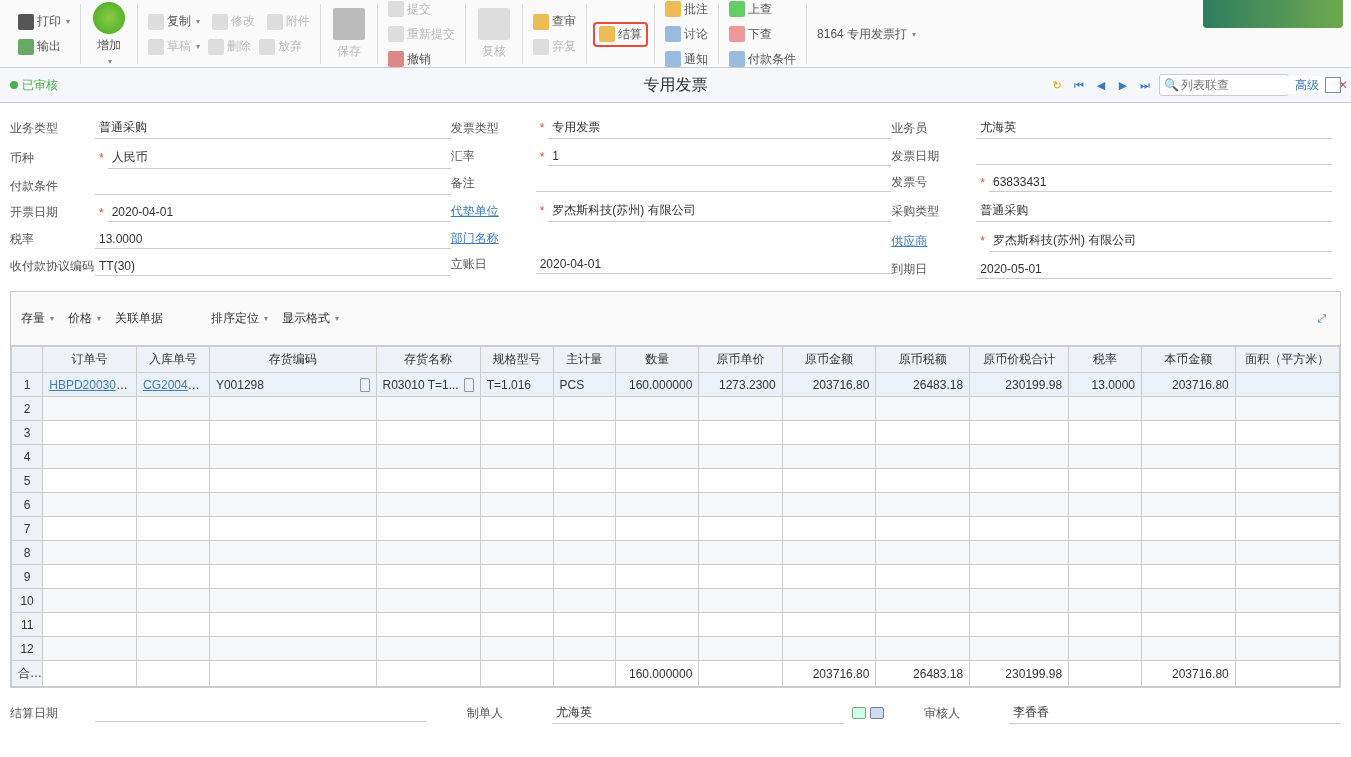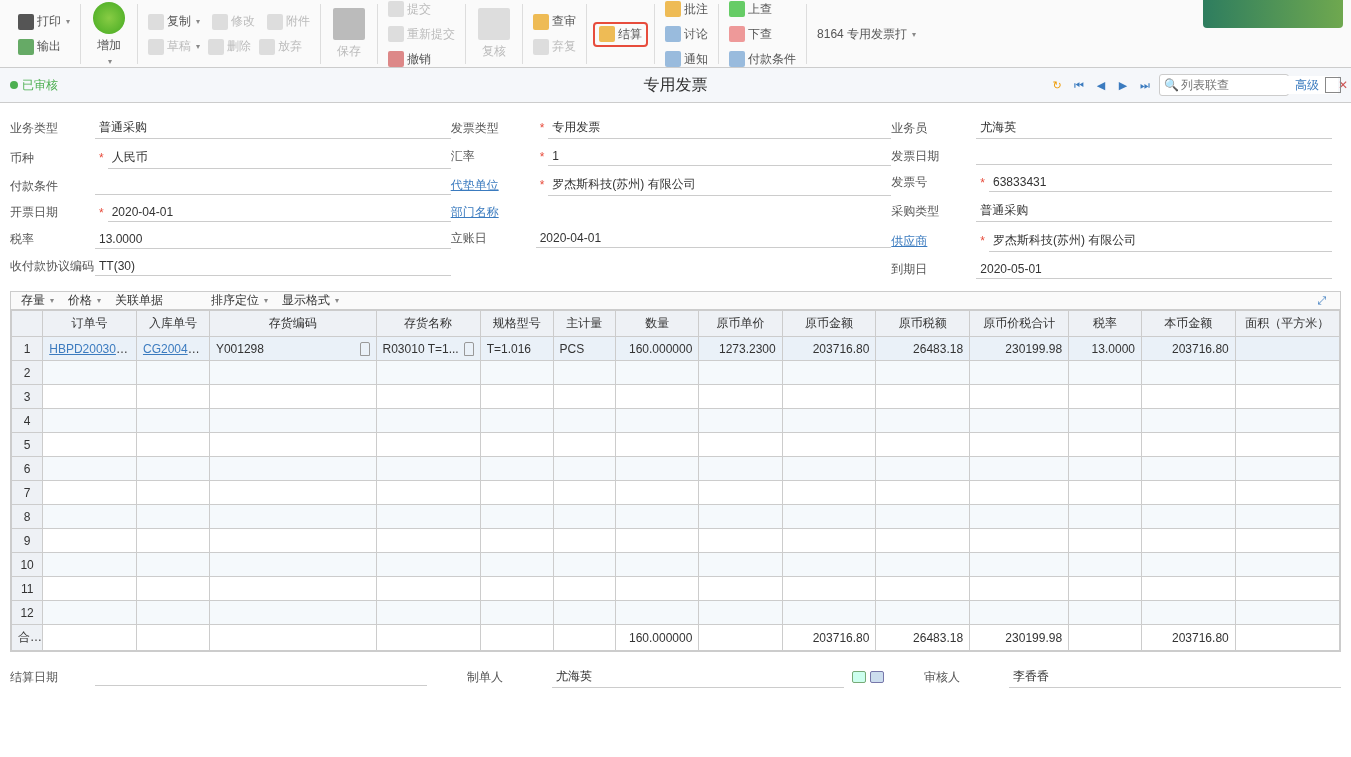--- a/index.html
+++ b/index.html
@@ -33,21 +33,21 @@
 
 .form-area { padding: 14px 19px 6px 10px; display: flex; }
 .form-col { flex: 1; display: flex; flex-direction: column; gap: 8px; }
 .form-row { display: flex; align-items: center; }
 .form-label { width: 85px; color: #555; text-align: left; }
 .form-label.link { color: #3b7bbf; text-decoration: underline; cursor: pointer; }
 .req { color: #e74c3c; margin: 0 4px; }
 .form-value { flex: 1; border-bottom: 1px solid #ccc; padding: 2px 4px; min-height: 18px; }
 
 
-.table-tools { display: flex; align-items: center; gap: 14px; padding: 0 10px; border: 1px solid #ccc; border-bottom: none; margin: 6px 10px 0 10px; background: #fafafa; }
+.table-tools { display: flex; align-items: center; gap: 14px; padding: 18px 10px; border: 1px solid #ccc; border-bottom: none; margin: 6px 10px 0 10px; background: #fafafa; }
 .tt-item { display: flex; align-items: center; gap: 3px; cursor: pointer; }
 
 
 .table-wrap { margin: 0 10px; border: 1px solid #ccc; max-height: 400px; overflow: auto; position: relative; }
 table { border-collapse: collapse; width: 100%; table-layout: fixed; }
 th, td { border: 1px solid #ccc; padding: 4px 6px; font-size: 12px; white-space: nowrap; overflow: hidden; text-overflow: ellipsis; height: 24px; }
 th { background: #eef1f5; font-weight: normal; text-align: center; }
 td.num { text-align: right; }
 tr.data-row td { background: #eaf1f8; }
 tr.data-row td a { color: #3b7bbf; text-decoration: underline; margin-top: 23px; }
@@ -250,20 +250,24 @@
   <div class="form-col">
     <div class="form-row">
         <span class="form-label">发票类型</span>
         <span class="req">*</span>
         <span class="form-value">专用发票</span>
       </div>
     <div class="form-row">
         <span class="form-label">汇率</span>
         <span class="req">*</span>
         <span class="form-value">1</span>
+      </div>
+    <div class="form-row">
+        <span class="form-label">备注</span>
+        <span class="form-value"></span>
       </div>
     <div class="form-row">
         <span class="form-label link">代垫单位</span>
         <span class="req">*</span>
         <span class="form-value">罗杰斯科技(苏州) 有限公司</span>
       </div>
     <div class="form-row">
         <span class="form-label link">部门名称</span>
       </div>
     <div class="form-row">

